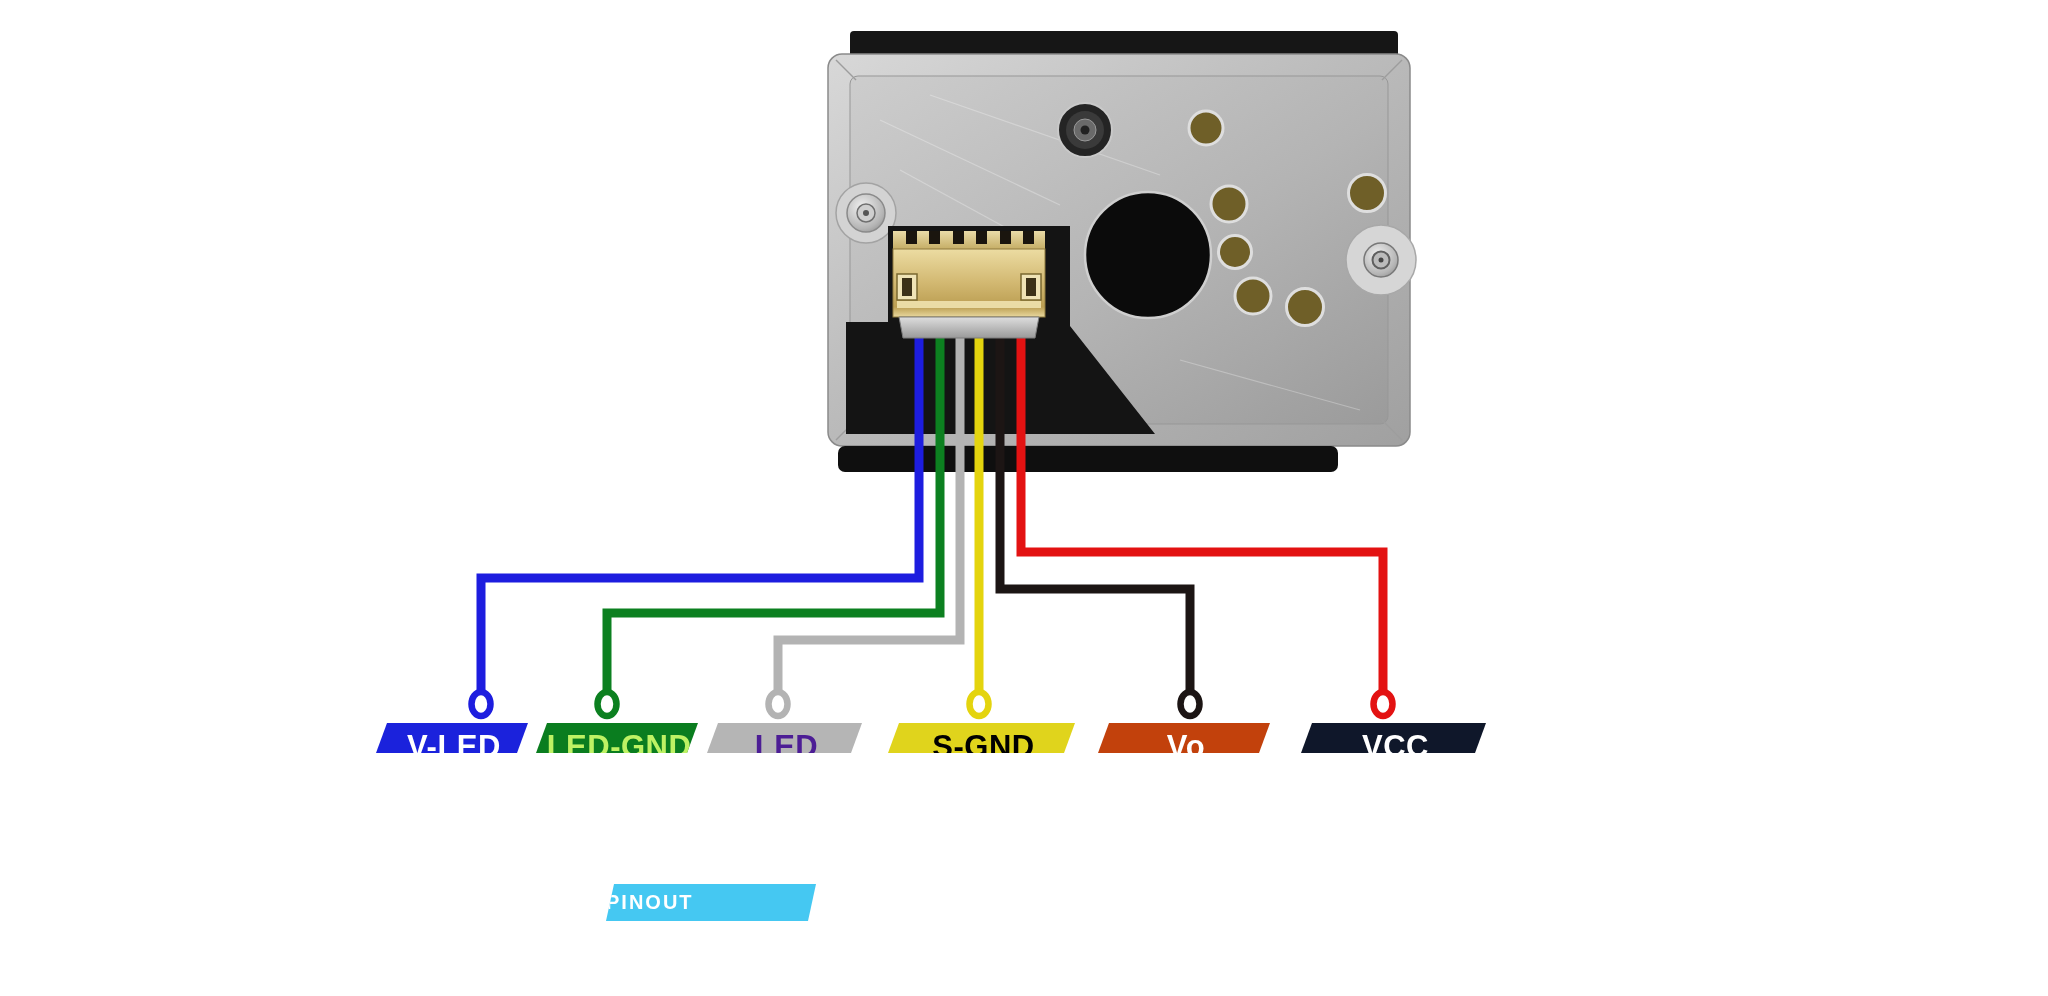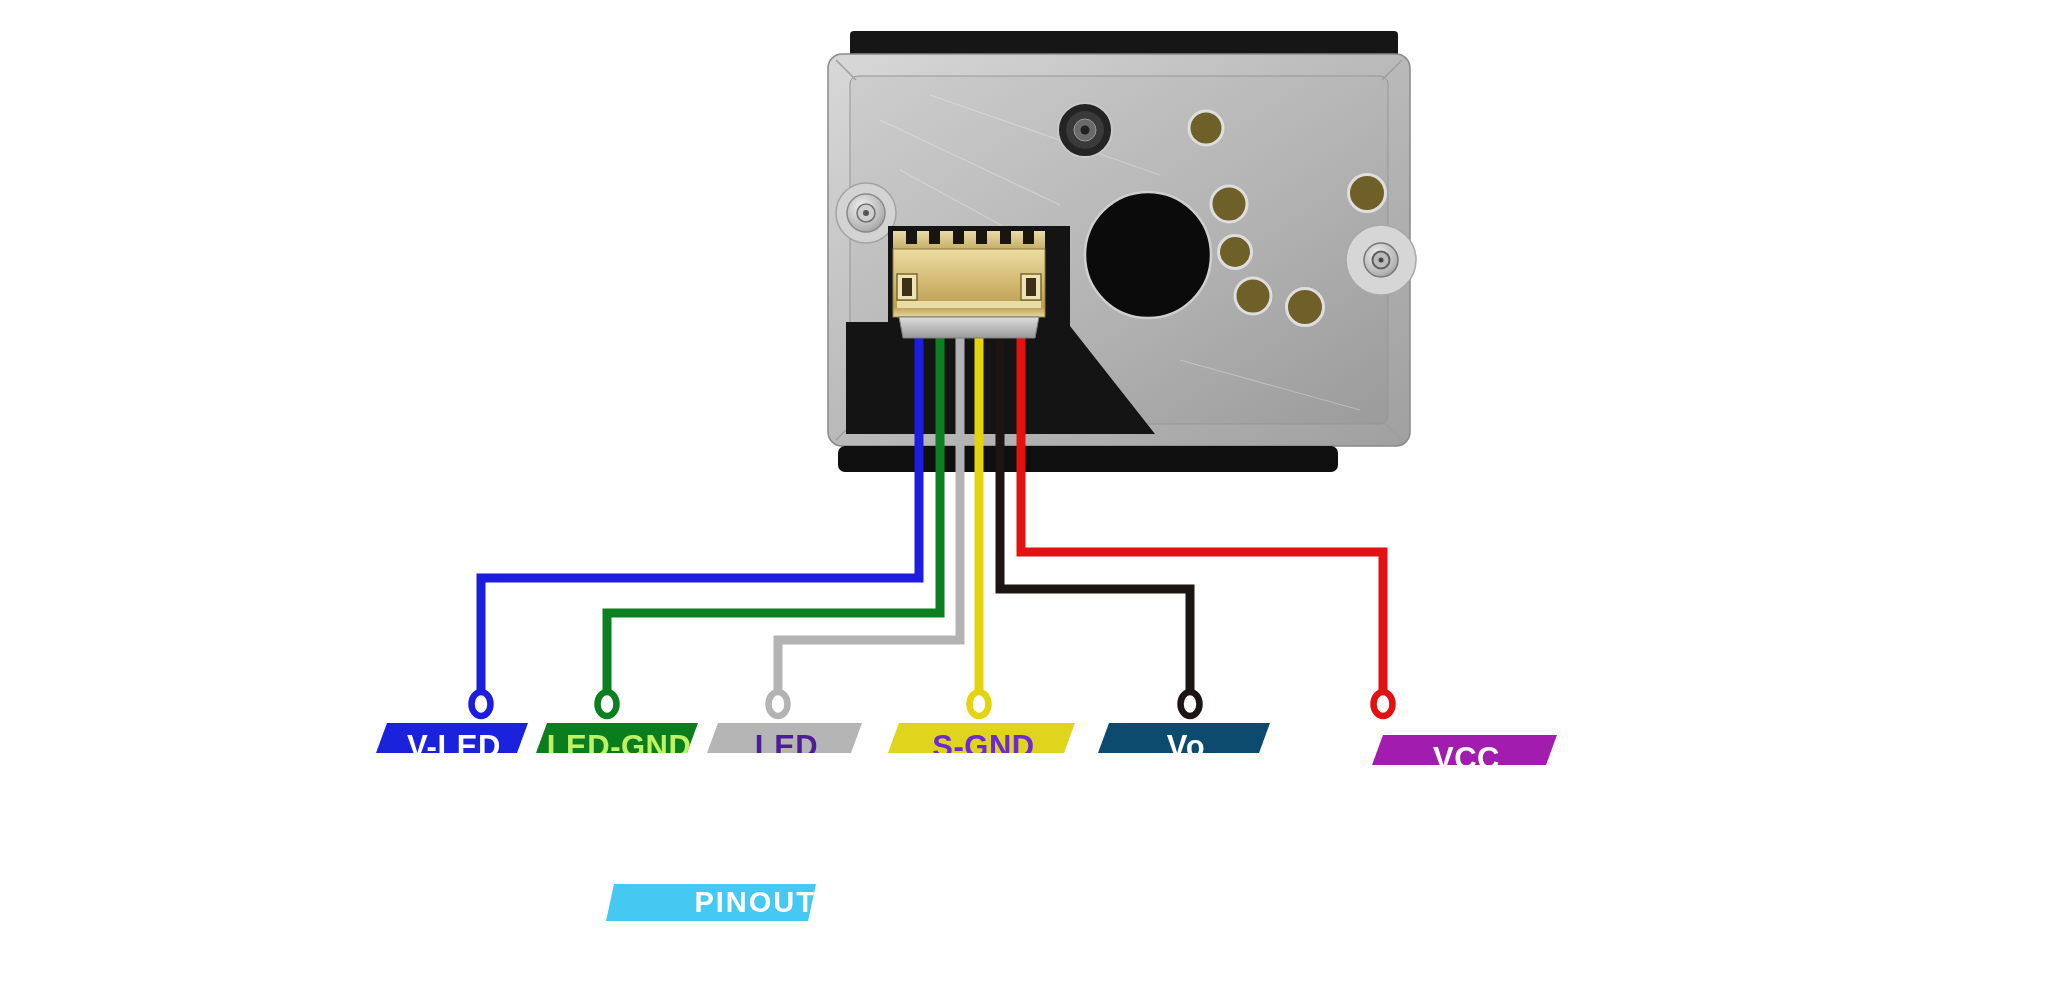--- a/index.html
+++ b/index.html
@@ -7,21 +7,21 @@
          font-family:"Liberation Sans", sans-serif;}
   .sensor-svg{position:absolute;left:0;top:0;}
   .pin-label{position:absolute;top:723px;height:30px;line-height:47px;text-align:center;
              color:#fff;font-size:31px;font-weight:bold;letter-spacing:0.5px;
              clip-path:polygon(11px 0, 100% 0, calc(100% - 11px) 100%, 0 100%);
              padding-left:4px;box-sizing:border-box;white-space:nowrap;}
   .title-bar{position:absolute;left:360px;top:824px;width:590px;height:63px;line-height:63px;
              text-align:center;color:#fff;font-size:36px;font-weight:bold;letter-spacing:0.5px;
              clip-path:polygon(15px 0, 100% 0, calc(100% - 15px) 100%, 0 100%);}
   .pinout-badge{position:absolute;left:606px;top:884px;width:210px;height:37px;line-height:37px;
-             text-align:right;color:#fff;font-size:29px;font-weight:bold;letter-spacing:2px;
+             text-align:left;color:#fff;font-size:20px;font-weight:bold;letter-spacing:2px;
              clip-path:polygon(8px 0, 100% 0, calc(100% - 8px) 100%, 0 100%);}
 </style>
 </head>
 <body>
 
 <div class="stage">
 
   <svg class="sensor-svg" width="2048" height="996" viewBox="0 0 2048 996">
     <defs>
       <linearGradient id="plateGrad" x1="0" y1="0" x2="1" y2="1">
@@ -145,19 +145,19 @@
       <ellipse cx="778" cy="704" rx="9.5" ry="12" stroke="#b3b3b3"></ellipse>
       <ellipse cx="979" cy="704" rx="9.5" ry="12" stroke="#e4d40e"></ellipse>
       <ellipse cx="1190" cy="704" rx="9.5" ry="12" stroke="#1c1514"></ellipse>
       <ellipse cx="1383" cy="704" rx="9.5" ry="12" stroke="#e31212"></ellipse>
     </g>
   </svg>
 
   <div class="pin-label" style="left: 376px; width: 152px; background: rgb(27, 34, 220); color: rgb(255, 255, 255);">V-LED</div>
   <div class="pin-label" style="left: 536px; width: 162px; background: rgb(10, 125, 31); color: #bef264;">LED-GND</div>
   <div class="pin-label" style="left: 707px; width: 155px; background: rgb(181, 181, 181); color: #4c1d95;">LED</div>
-  <div class="pin-label" style="left: 888px; width: 187px; background: rgb(224, 212, 28); color: #6d28d9;">S-GND</div>
-  <div class="pin-label" style="left: 1098px; width: 172px; background: #0c4a6e; color: rgb(255, 255, 255);">Vo</div>
-  <div class="pin-label" style="left: 1372px; width: 185px; background: #a21caf; color: rgb(255, 255, 255); margin-top: 12px;">VCC</div>
+  <div class="pin-label" style="left: 888px; width: 187px; background: rgb(224, 212, 28); color: #000000;">S-GND</div>
+  <div class="pin-label" style="left: 1098px; width: 172px; background: #c2410c; color: rgb(255, 255, 255);">Vo</div>
+  <div class="pin-label" style="left: 1301px; width: 185px; background: #0f172a; color: rgb(255, 255, 255);">VCC</div>
 
   <div class="pinout-badge" style="background: rgb(69, 200, 242); color: rgb(255, 255, 255);">PINOUT</div>
 
 </div>
 
 </body></html>

